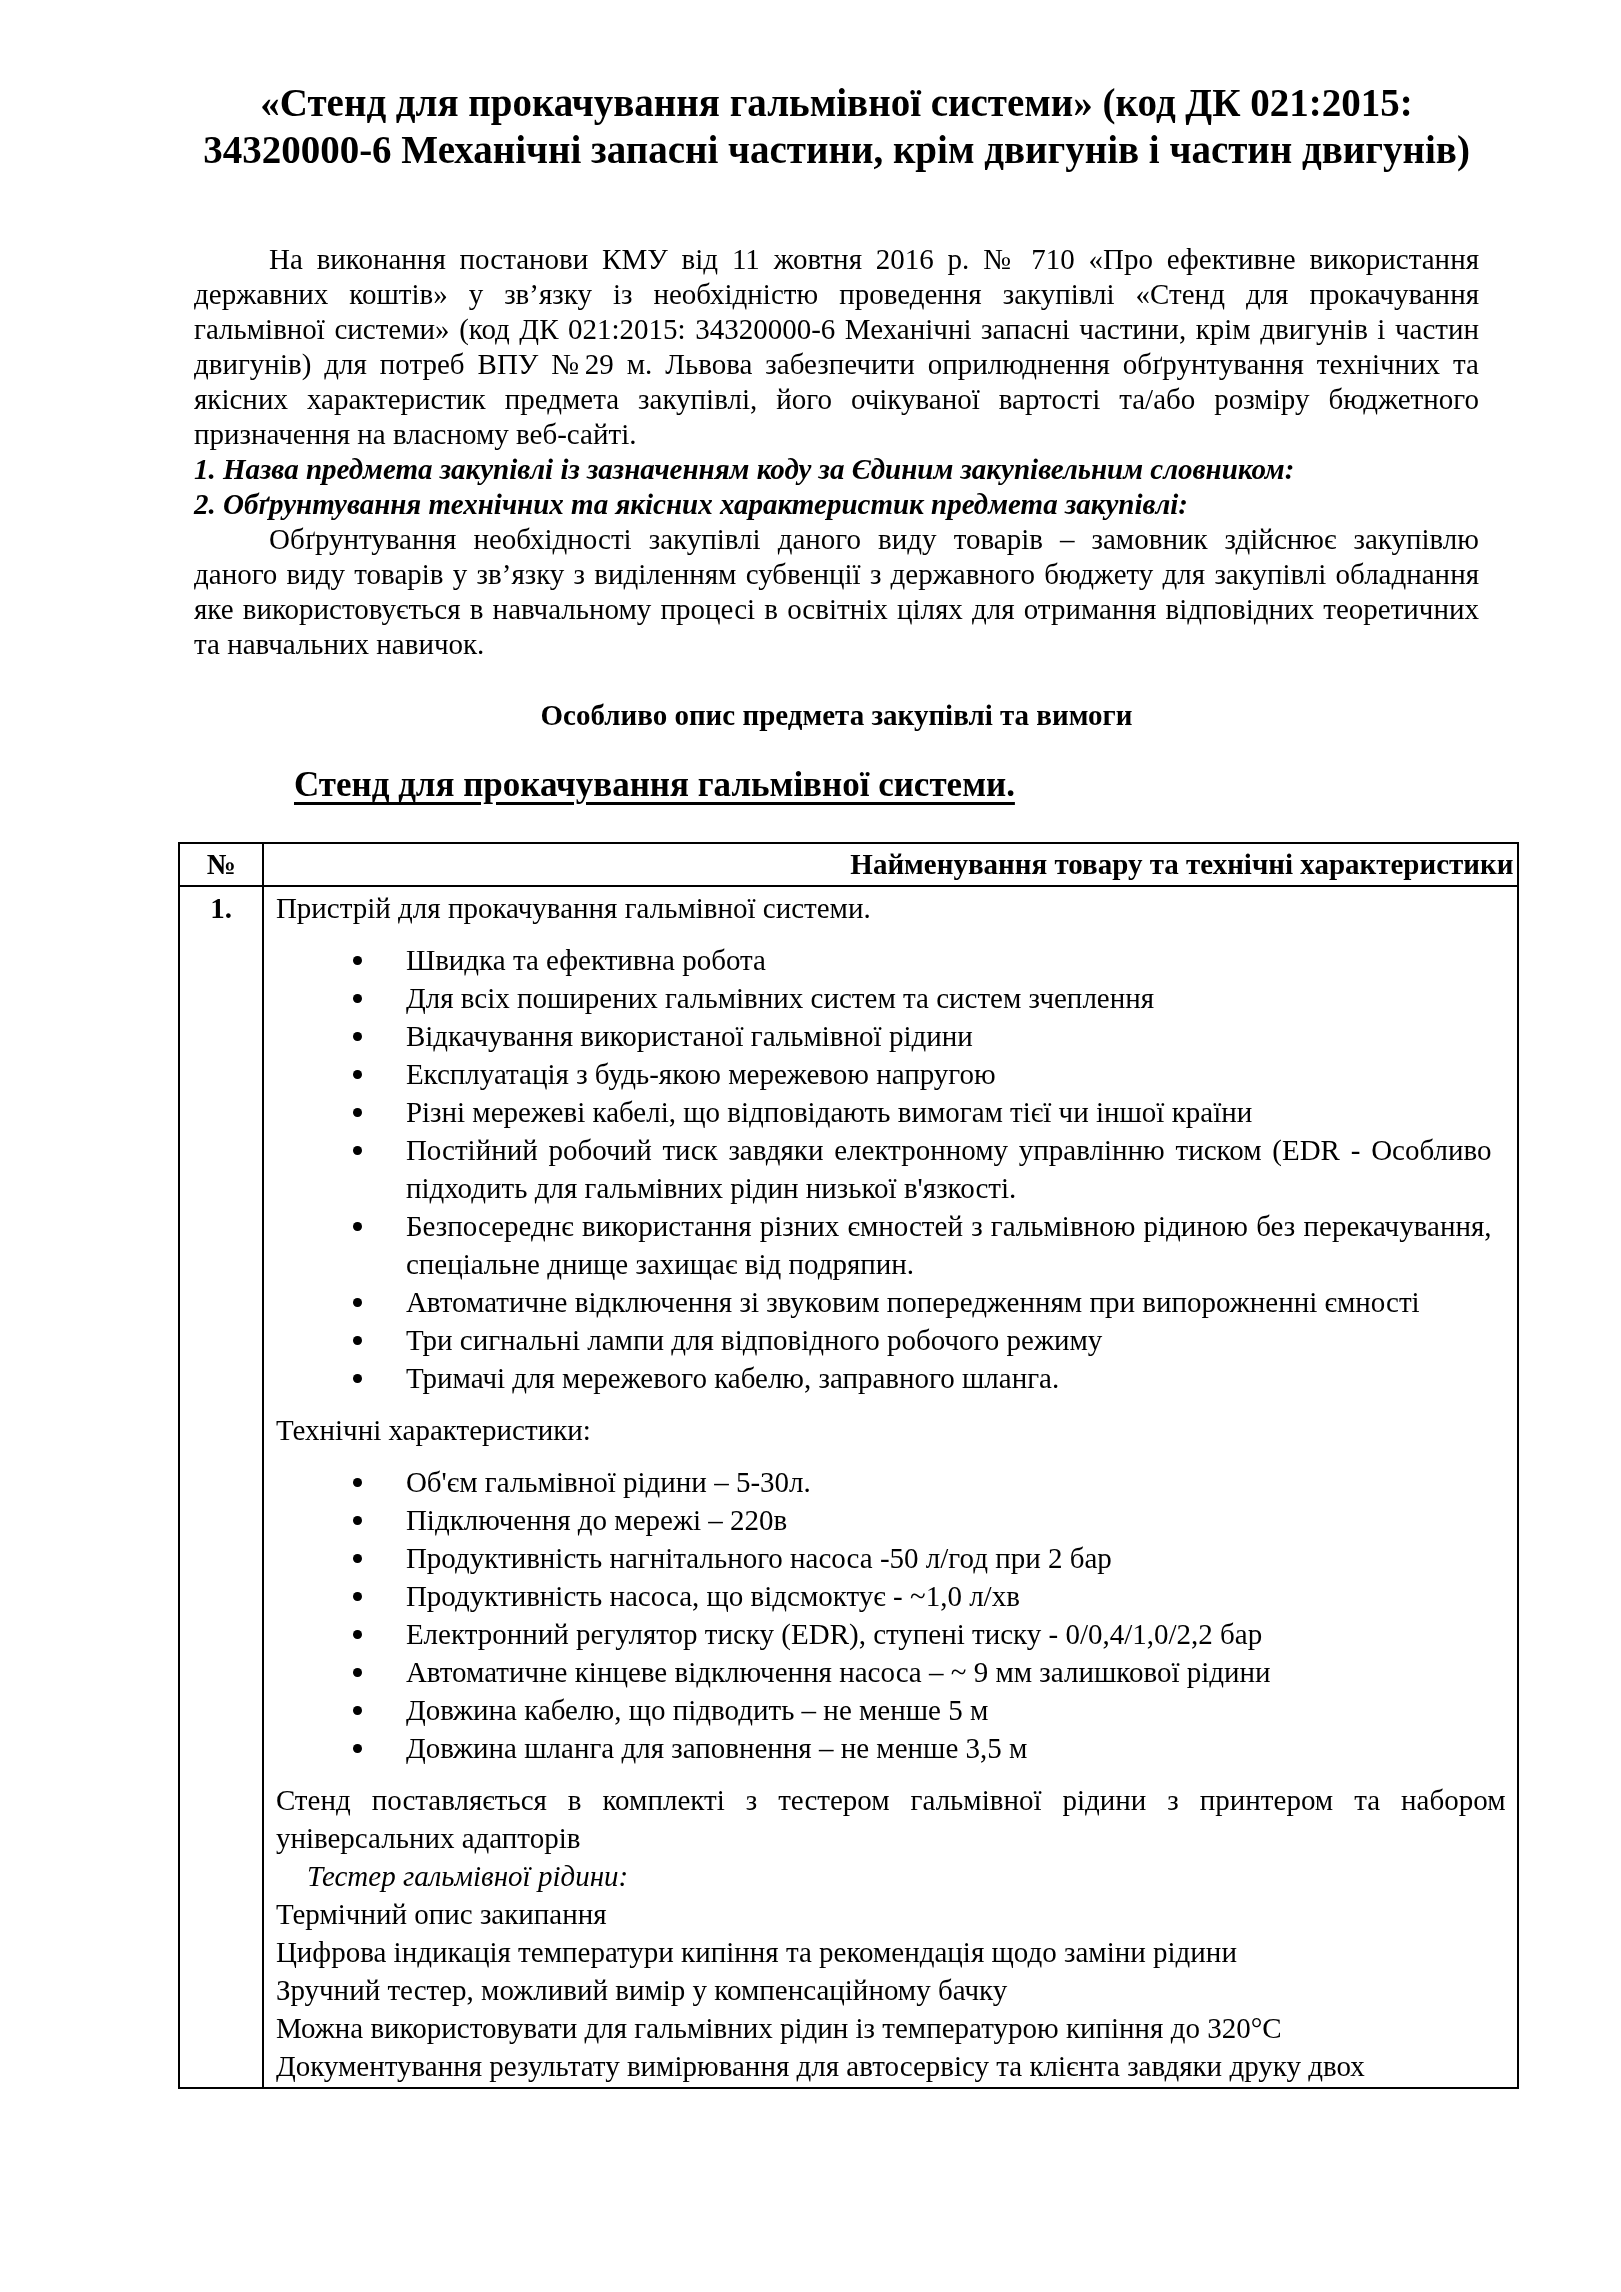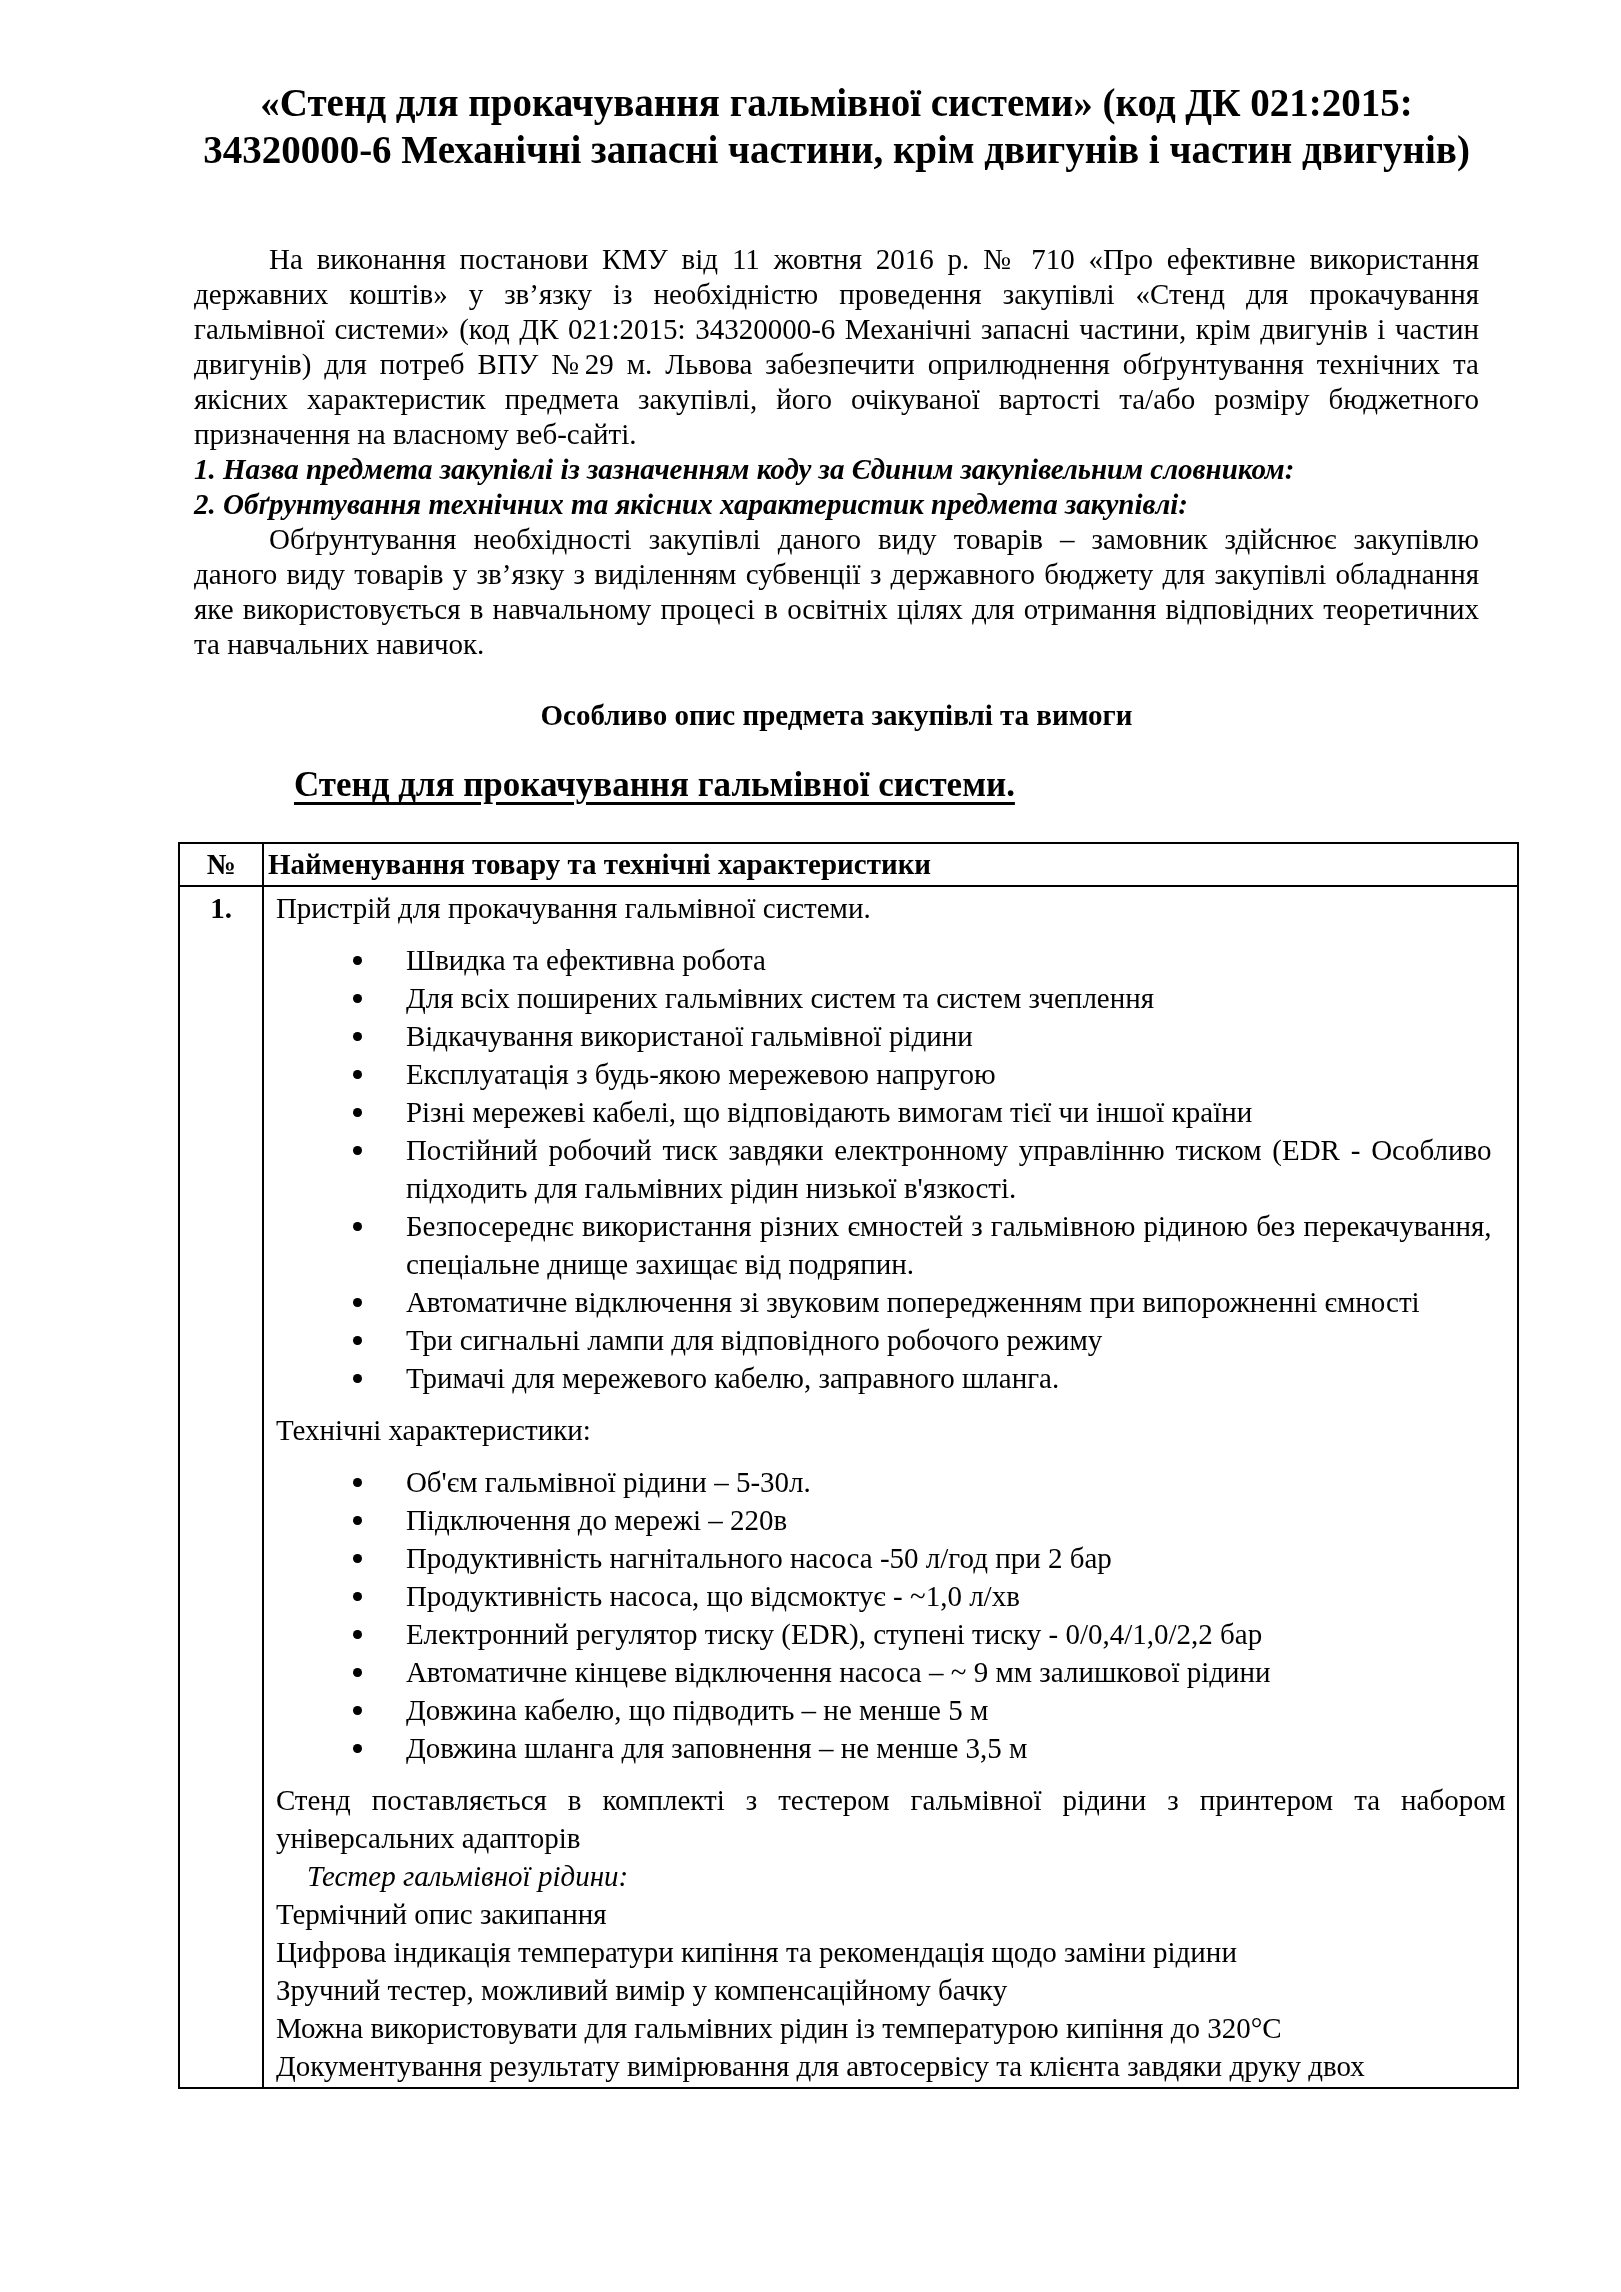--- a/index.html
+++ b/index.html
@@ -54,21 +54,21 @@
     border:2px solid #000;
     vertical-align:top;
     padding:0;
   }
   .col-num { width:74px; }
   .spec-table thead th {
     font-size:29px; line-height:37px; font-weight:bold;
     padding:2px 3.9px;
   }
   th.col-num { text-align:center; }
-  th.col-name { text-align:left; padding-left:11.8px;border-radius:11px; }
+  th.col-name { text-align:right; padding-left:11.8px;border-radius:11px; }
   td.num-cell {
     font-size:29px; line-height:38px; font-weight:bold;
     text-align:center; padding-top:2.9px;
   }
   .cellwrap {
     box-sizing:border-box;
     height:1200px;
     overflow:hidden;
     padding:2.9px 11.8px 0 11.8px;
   }

